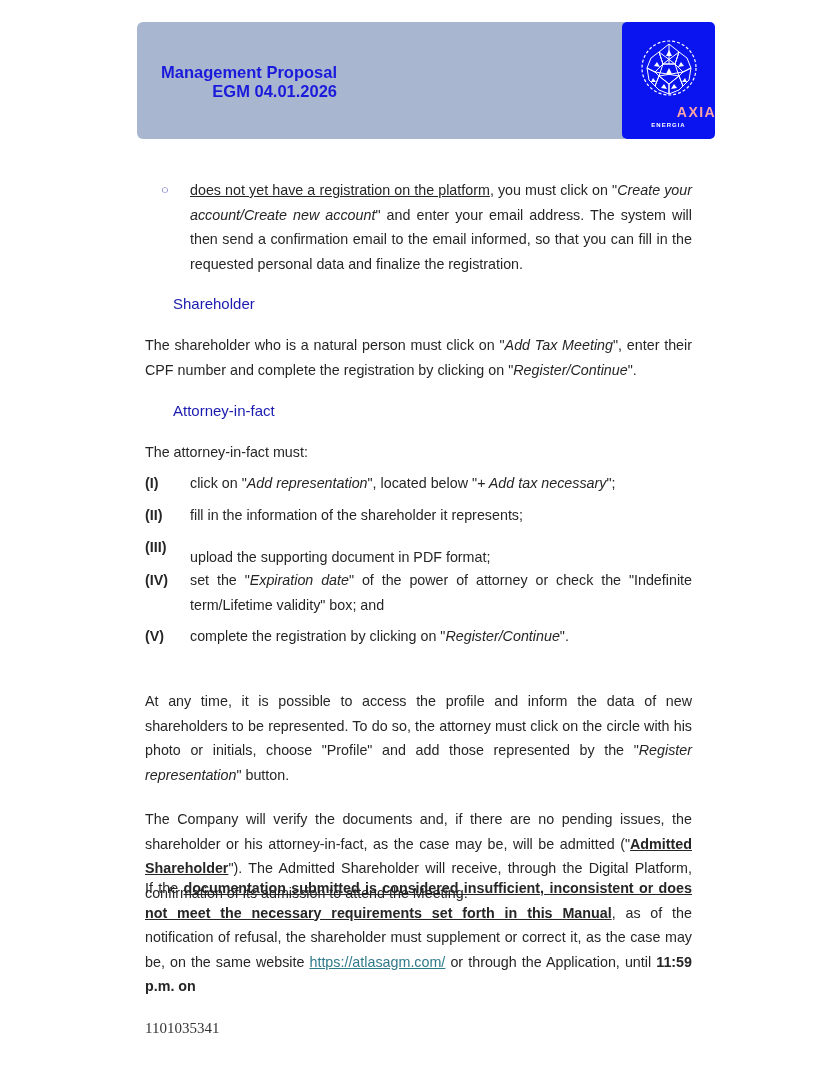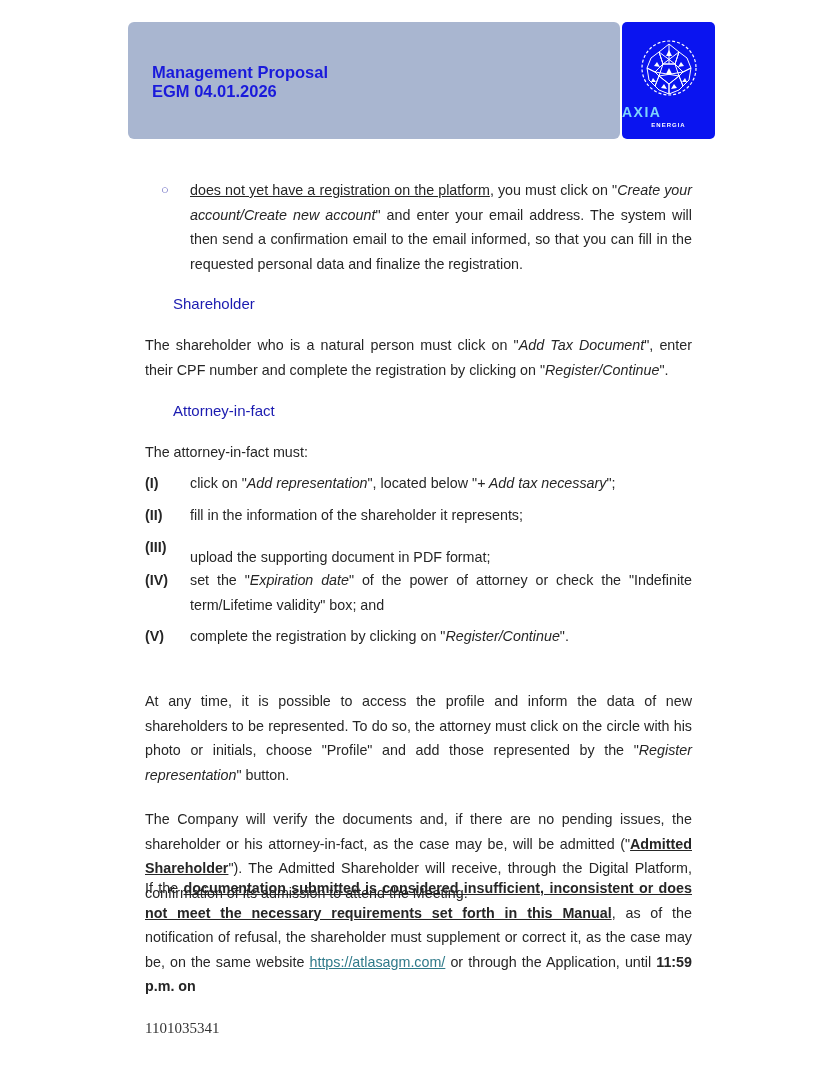--- a/index.html
+++ b/index.html
@@ -1,27 +1,27 @@
 <!DOCTYPE html>
 <html><head>
   <meta charset="utf-8">
   <style>
     html, body { margin: 0; padding: 0; background: #ffffff; }
     body { width: 838px; height: 1084px; position: relative; overflow: hidden;
            font-family: "Liberation Sans", sans-serif; color: #222222; }
 
-    .header-band { position: absolute; left: 128px; top: 22px; width: 492px; height: 117px;
-                   background: #a9b6d0; border-radius: 6px; }
+    .header-band { position: absolute; left: 137px; top: 22px; width: 492px; height: 117px;
+                   background: #a9b6d0; border-radius: 6px; text-align: right; }
     .header-title { position: absolute; left: 24px; top: 41px; font-weight: bold;
                     font-size: 16.5px; line-height: 19px; color: #1a1adb; }
     .logo-box { position: absolute; left: 622px; top: 22px; width: 93px; height: 117px;
                 background: #0a14f0; border-radius: 5px; }
     .logo-globe { position: absolute; left: 17px; top: 16px; width: 60px; height: 60px; }
-    .logo-name { position: absolute; left: 0; width: 93px; top: 82px; text-align: left;
-                 color: #7dd3fc; font-weight: bold; font-size: 14px; letter-spacing: 1.5px; }
+    .logo-name { position: absolute; left: 0; width: 93px; top: 82px; text-align: center;
+                 color: #fca5a5; font-weight: bold; font-size: 14px; letter-spacing: 1.5px; padding-left: 28px; }
     .logo-sub { position: absolute; left: 0; width: 93px; top: 100px; text-align: center;
                 color: #ffffff; font-weight: bold; font-size: 6px; letter-spacing: 1px; }
 
     .body-text { position: absolute; left: 145px; width: 547px; font-size: 14.3px;
                  line-height: 24.5px; text-align: justify; color: #262626; }
     .body-text.indented { left: 190px; width: 502px; }
     .bullet { position: absolute; left: 161px; top: 182px; font-size: 13px; color: #5252b8; }
     .section-heading { position: absolute; left: 145px; font-size: 15px; color: #1a1ab0; margin-left: 28px; }
     .list-num { position: absolute; left: 145px; font-weight: bold; font-size: 14.3px; color: #262626; }
     .u { text-decoration: underline; }
@@ -75,21 +75,21 @@
     <div class="logo-sub">ENERGIA</div>
   </div>
 
   <span class="bullet">○</span>
   <div class="body-text indented" style="top:178px;">
     <span class="u">does not yet have a registration on the platform</span><span>, you must click on "</span><span class="i">Create your account/Create new account</span><span>" and enter your email address. The system will then send a confirmation email to the email informed, so that you can fill in the requested personal data and finalize the registration.</span>
   </div>
 
   <div class="section-heading" style="top:295px;">Shareholder</div>
   <div class="body-text" style="top:333px;">
-    <span>The shareholder who is a natural person must click on "</span><span class="i">Add Tax Document</span><span>", enter their CPF number and complete the registration by clicking on "</span><span class="i">Register/Continue</span><span>".</span>
+    <span>The shareholder who is a natural person must click on "</span><span class="i">Add Tax Meeting</span><span>", enter their CPF number and complete the registration by clicking on "</span><span class="i">Register/Continue</span><span>".</span>
   </div>
 
   <div class="section-heading" style="top:402px;">Attorney-in-fact</div>
   <div class="body-text" style="top:440px;">The attorney-in-fact must:</div>
 
   <span class="list-num" style="top:475px;">(I)</span>
   <div class="body-text indented" style="top:471px;">
     <span>click on "</span><span class="i">Add representation</span><span>", located below "</span><span class="i">+ Add tax necessary</span><span>";</span>
   </div>
 

